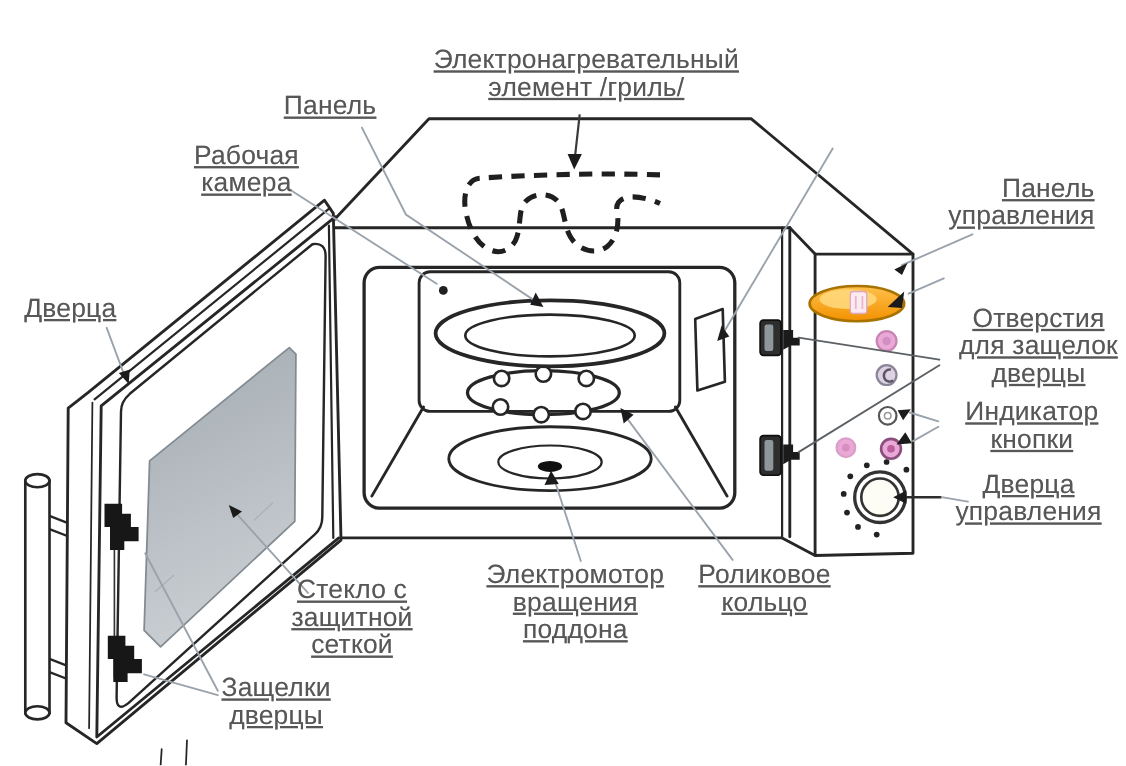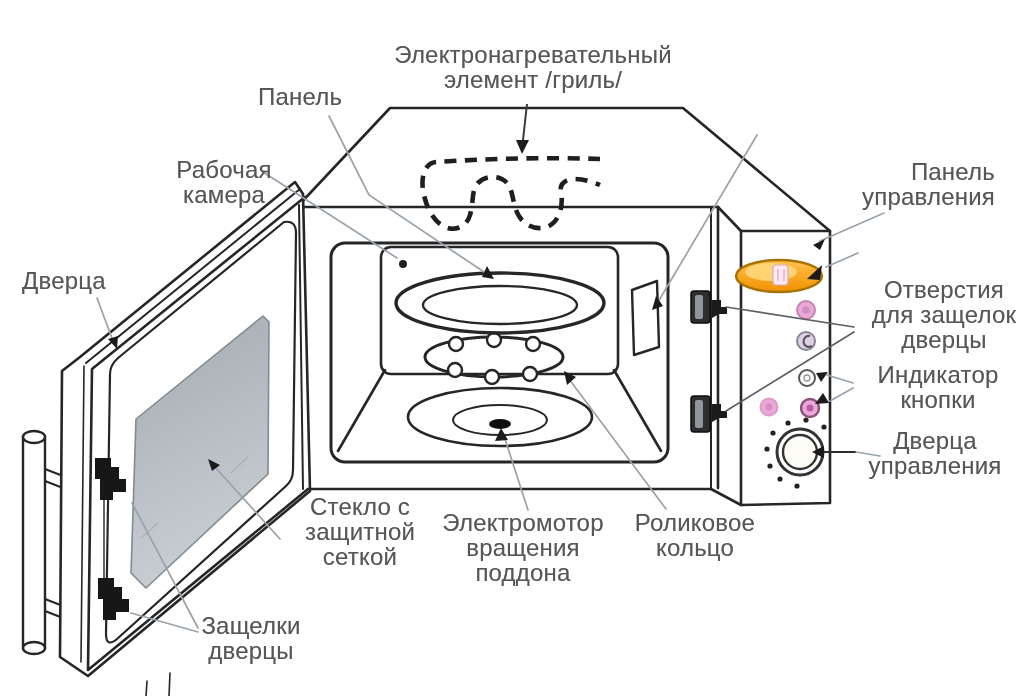--- a/index.html
+++ b/index.html
@@ -1,21 +1,21 @@
 <!DOCTYPE html>
 <html style="--line: #262626; --label: #575757; --leader: #9aa2ab; --indicator_fill_top: #ffc14d; --indicator_fill_bottom: #f29100; --indicator_stroke: #a87200; --button_pink: #eaa8d6; --button_pink_stroke: #c783b3; --button_lavender: #ddd2e4; --floor_blue: #dde4ee; --glass_top: #a3abb1; --glass_bottom: #c9ced2;"><head>
 <meta charset="utf-8">
 <style>
   html,body{margin:0;padding:0;background:#ffffff;}
   #stage{position:relative;width:1024px;height:696px;background:#fff;overflow:hidden;
          font-family:"Liberation Sans",sans-serif;}
   svg{position:absolute;left:0;top:0;}
   .lbl{position:absolute;color:var(--label,#575757);font-size:24px;line-height:25px;
        letter-spacing:.2px;white-space:pre-line;text-align:center;
-       text-shadow:0 0 .6px rgba(87,87,87,.45);}
+       text-shadow:0 0 .6px rgba(87,87,87,.45);text-decoration:underline;}
   .lbl.left{text-align:left;}
   
   .ln {fill:none;stroke:var(--line,#262626);stroke-width:2.6;stroke-linejoin:round;stroke-linecap:round;}
   .ln2{fill:none;stroke:var(--line,#262626);stroke-width:2;stroke-linejoin:round;stroke-linecap:round;}
   .ln3{fill:none;stroke:var(--line,#262626);stroke-width:3;stroke-linejoin:round;stroke-linecap:round;}
   .fw {fill:#ffffff;stroke:var(--line,#262626);stroke-width:2.6;stroke-linejoin:round;}
   .leader{fill:none;stroke:var(--leader,#9aa2ab);stroke-width:1.7;stroke-linecap:round;}
   .leaderDark{fill:none;stroke:#5c6166;stroke-width:1.7;stroke-linecap:round;}
   .ah{fill:#1b1b1b;stroke:none;}
   .dash{fill:none;stroke:#1f1f1f;stroke-width:4.6;stroke-dasharray:12 8.5;stroke-linecap:butt;}
@@ -197,33 +197,33 @@
     <polygon class="ah" points="501,428 495,441 508,440"></polygon>
 
     <path class="leader" d="M666 509 L569 379"></path>
     <polygon class="ah" points="564,371 576,377 567,385"></polygon>
   </g>
 </svg>
 
   <div class="lbl" style="left:368px;top:42px;width:330px;">Электронагревательный
 элемент /гриль/</div>
   <div class="lbl left" style="left:258px;top:84px;width:110px;">Панель</div>
-  <div class="lbl" style="left:164px;top:129px;width:120px;margin-top:28px;">Рабочая
+  <div class="lbl" style="left:164px;top:129px;width:120px;">Рабочая
 камера</div>
   <div class="lbl" style="left:845px;top:159px;width:150px;text-align:right;">Панель
 управления</div>
   <div class="lbl" style="left:858px;top:277px;width:172px;">Отверстия
 для защелок
 дверцы</div>
   <div class="lbl" style="left:852px;top:362px;width:172px;">Индикатор
 кнопки</div>
   <div class="lbl" style="left:855px;top:428px;width:160px;">Дверца
 управления</div>
   <div class="lbl left" style="left:22px;top:268px;width:110px;">Дверца</div>
-  <div class="lbl" style="left:260px;top:494px;width:120px;margin-left:40px;">Стекло с
+  <div class="lbl" style="left:260px;top:524px;width:120px;">Стекло с
 защитной
 сеткой</div>
   <div class="lbl" style="left:191px;top:613px;width:120px;">Защелки
 дверцы</div>
   <div class="lbl" style="left:425px;top:510px;width:196px;">Электромотор
 вращения
 поддона</div>
   <div class="lbl" style="left:617px;top:510px;width:156px;">Роликовое
 кольцо</div>
 </div>

